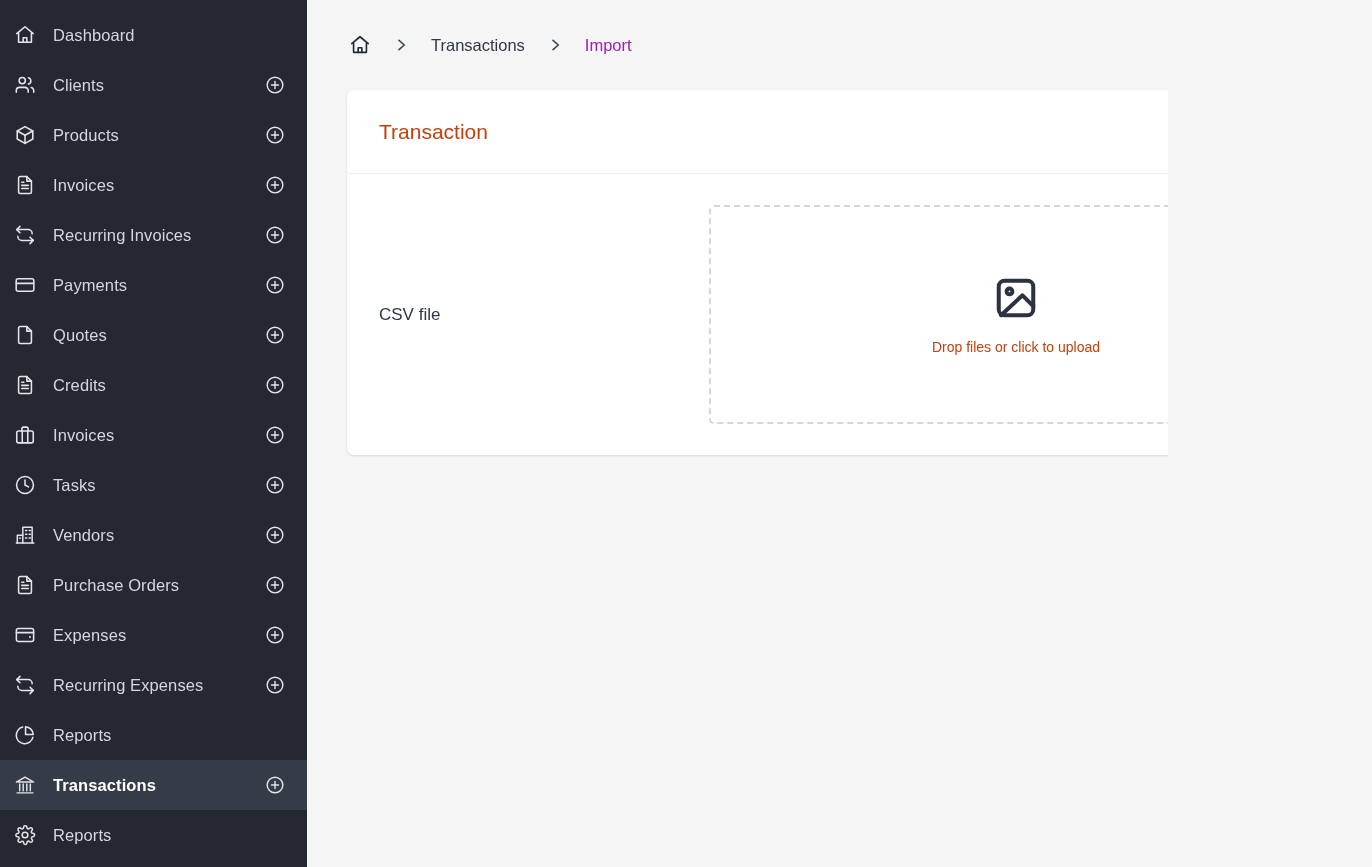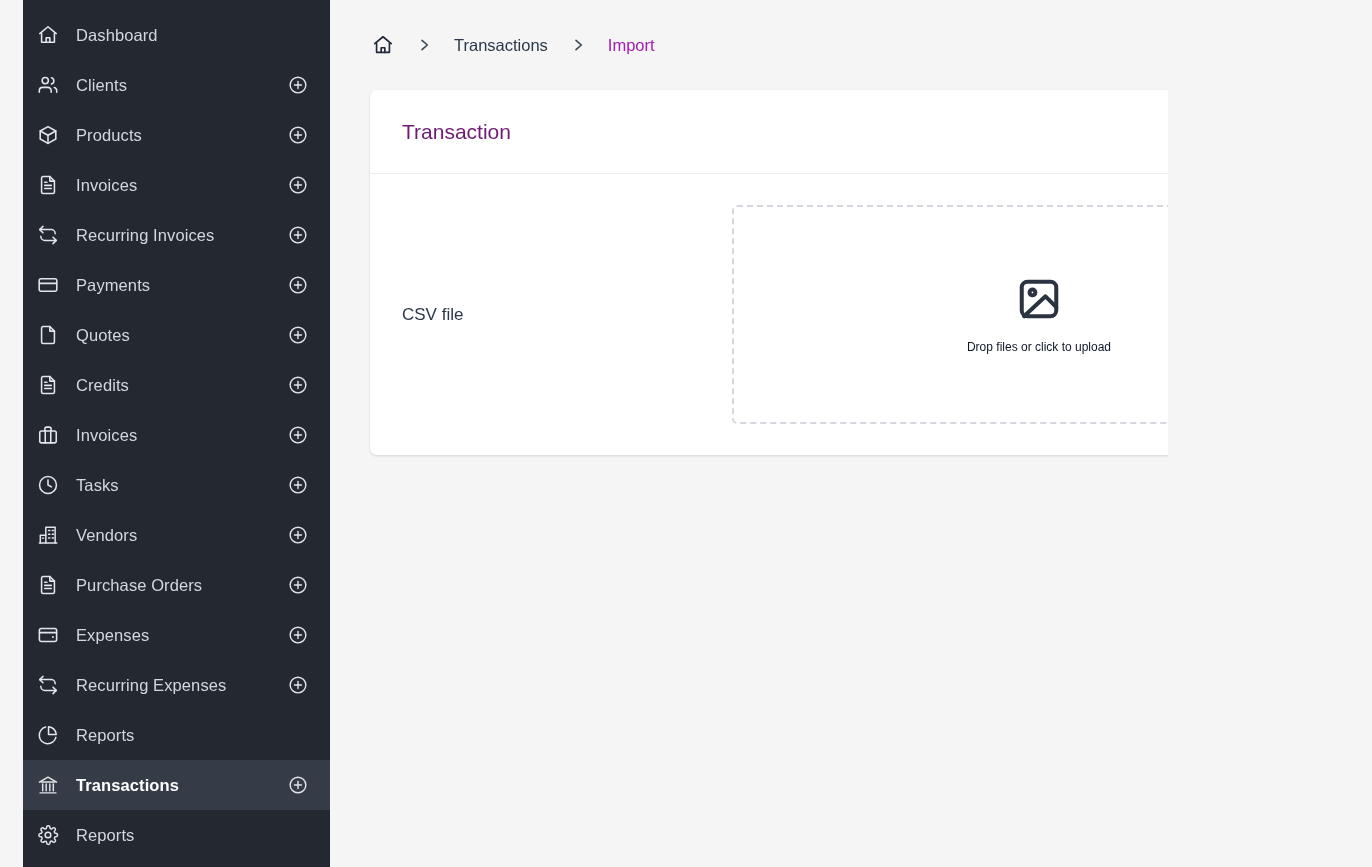--- a/index.html
+++ b/index.html
@@ -9,21 +9,20 @@
     height: 867px;
     overflow: hidden;
     font-family: "Liberation Sans", sans-serif;
     background: #f5f5f6;
   }
 
   #app {
     display: flex;
     width: 1168px;
     height: 867px;
-    padding-left: 23px;
   }
 
   
   #sidebar {
     width: 307px;
     flex: 0 0 307px;
     height: 867px;
     background: #242831;
     overflow: hidden;
     padding-top: 10px;
@@ -127,21 +126,21 @@
 
   #card-header {
     height: 84px;
     display: flex;
     align-items: center;
     padding-left: 32px;
     border-bottom: 1px solid #eceef1;
   }
   #card-title {
     font-size: 21px;
-    color: #701a75;
+    color: #c2410c;
     font-weight: normal;
   }
 
   #card-body {
     display: flex;
     align-items: center;
     padding: 31px 33px 31px 32px;
   }
 
   #field-label {
@@ -166,22 +165,22 @@
   #dropzone-icon {
     color: #2b3240;
     width: 48px;
     height: 48px;
     display: flex;
     align-items: center;
     justify-content: center;
   }
   #dropzone-text {
     margin-top: 17px;
-    font-size: 12px;
-    color: #0f172a;
+    font-size: 14px;
+    color: #c2410c;
   }
 </style>
 </head>
 <body>
 
 <div id="app">
 
   <nav id="sidebar">
       <div class="nav-item">
         <span class="nav-icon">

